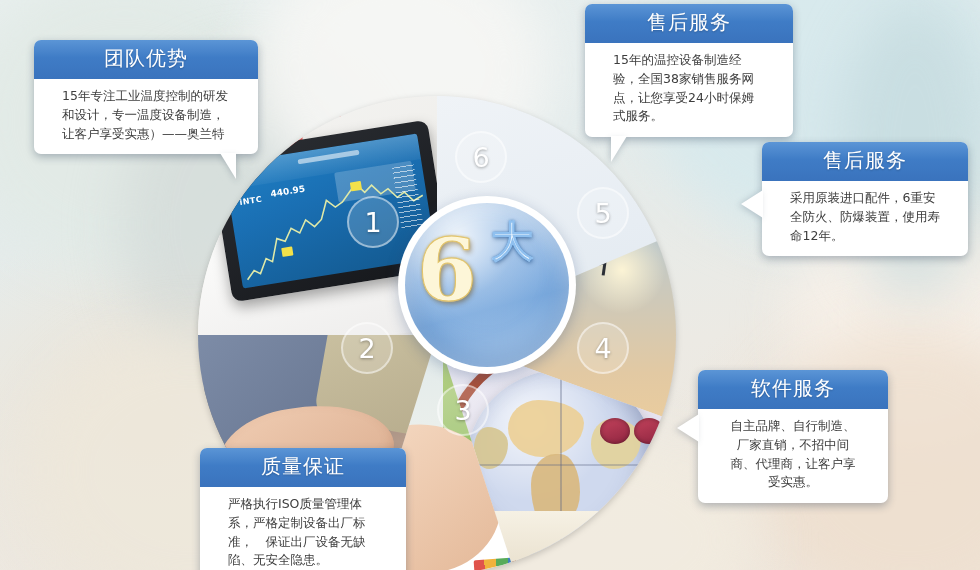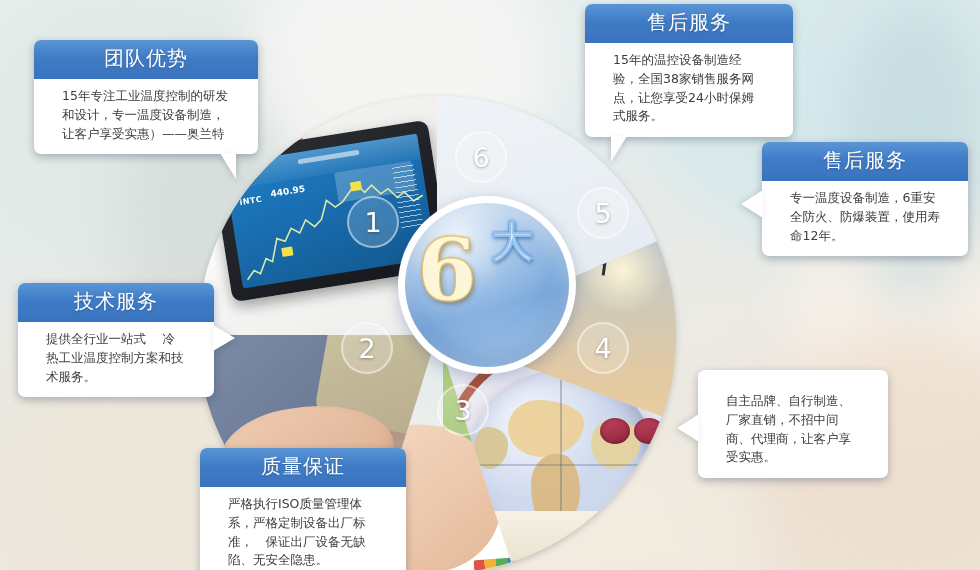--- a/index.html
+++ b/index.html
@@ -288,21 +288,21 @@
   .co-after .tail{border-right:16px solid transparent;border-left:0;
     border-top:26px solid #fff;left:26px;bottom:-25px;
     filter:drop-shadow(-1px 3px 3px rgba(20,40,70,.22));}
 
   .co-hard{left:762px;top:142px;width:206px;}
   .co-hard .tail{border-top:14px solid transparent;border-bottom:14px solid transparent;
     border-right:22px solid #fff;left:-21px;top:48px;
     filter:drop-shadow(-2px 1px 3px rgba(20,40,70,.2));}
 
   .co-soft{left:698px;top:370px;width:190px;}
-  .co-soft .body{text-align:left;margin-top:14px;}
+  .co-soft .body{text-align:center;}
   .co-soft .tail{border-top:14px solid transparent;border-bottom:14px solid transparent;
     border-right:22px solid #fff;left:-21px;top:44px;
     filter:drop-shadow(-2px 1px 3px rgba(20,40,70,.2));}
 
   .co-quality{left:200px;top:448px;width:206px;}
   .co-quality .tail{border-left:16px solid transparent;border-right:0;
     border-top:24px solid #fff;right:16px;bottom:-23px;
     filter:drop-shadow(1px 3px 3px rgba(20,40,70,.2));}
 
   .co-tech{left:18px;top:283px;width:196px;}
@@ -435,34 +435,30 @@
   </div>
 
   <div class="callout co-after">
     <div class="cap">售后服务</div>
     <div class="body">15年的温控设备制造经验，全国38家销售服务网点，让您享受24小时保姆式服务。</div>
     <div class="tail"></div>
   </div>
 
   <div class="callout co-hard">
     <div class="cap">售后服务</div>
-    <div class="body">专一温度设备制造，6重安全防火、防爆装置，使用寿命12年。</div>
+    <div class="body">采用原装进口配件，6重安全防火、防爆装置，使用寿命12年。</div>
     <div class="tail"></div>
   </div>
 
   <div class="callout co-soft">
+    <div class="cap">软件服务</div>
     <div class="body">自主品牌、自行制造、厂家直销，不招中间商、代理商，让客户享受实惠。</div>
     <div class="tail"></div>
   </div>
 
   <div class="callout co-quality">
     <div class="cap">质量保证</div>
     <div class="body">严格执行ISO质量管理体系，严格定制设备出厂标准，　保证出厂设备无缺陷、无安全隐患。</div>
     <div class="tail"></div>
   </div>
 
-  <div class="callout co-tech">
-    <div class="cap">技术服务</div>
-    <div class="body">提供全行业一站式　 冷热工业温度控制方案和技术服务。</div>
-    <div class="tail"></div>
-  </div>
 
 </div>
 
 </body></html>

